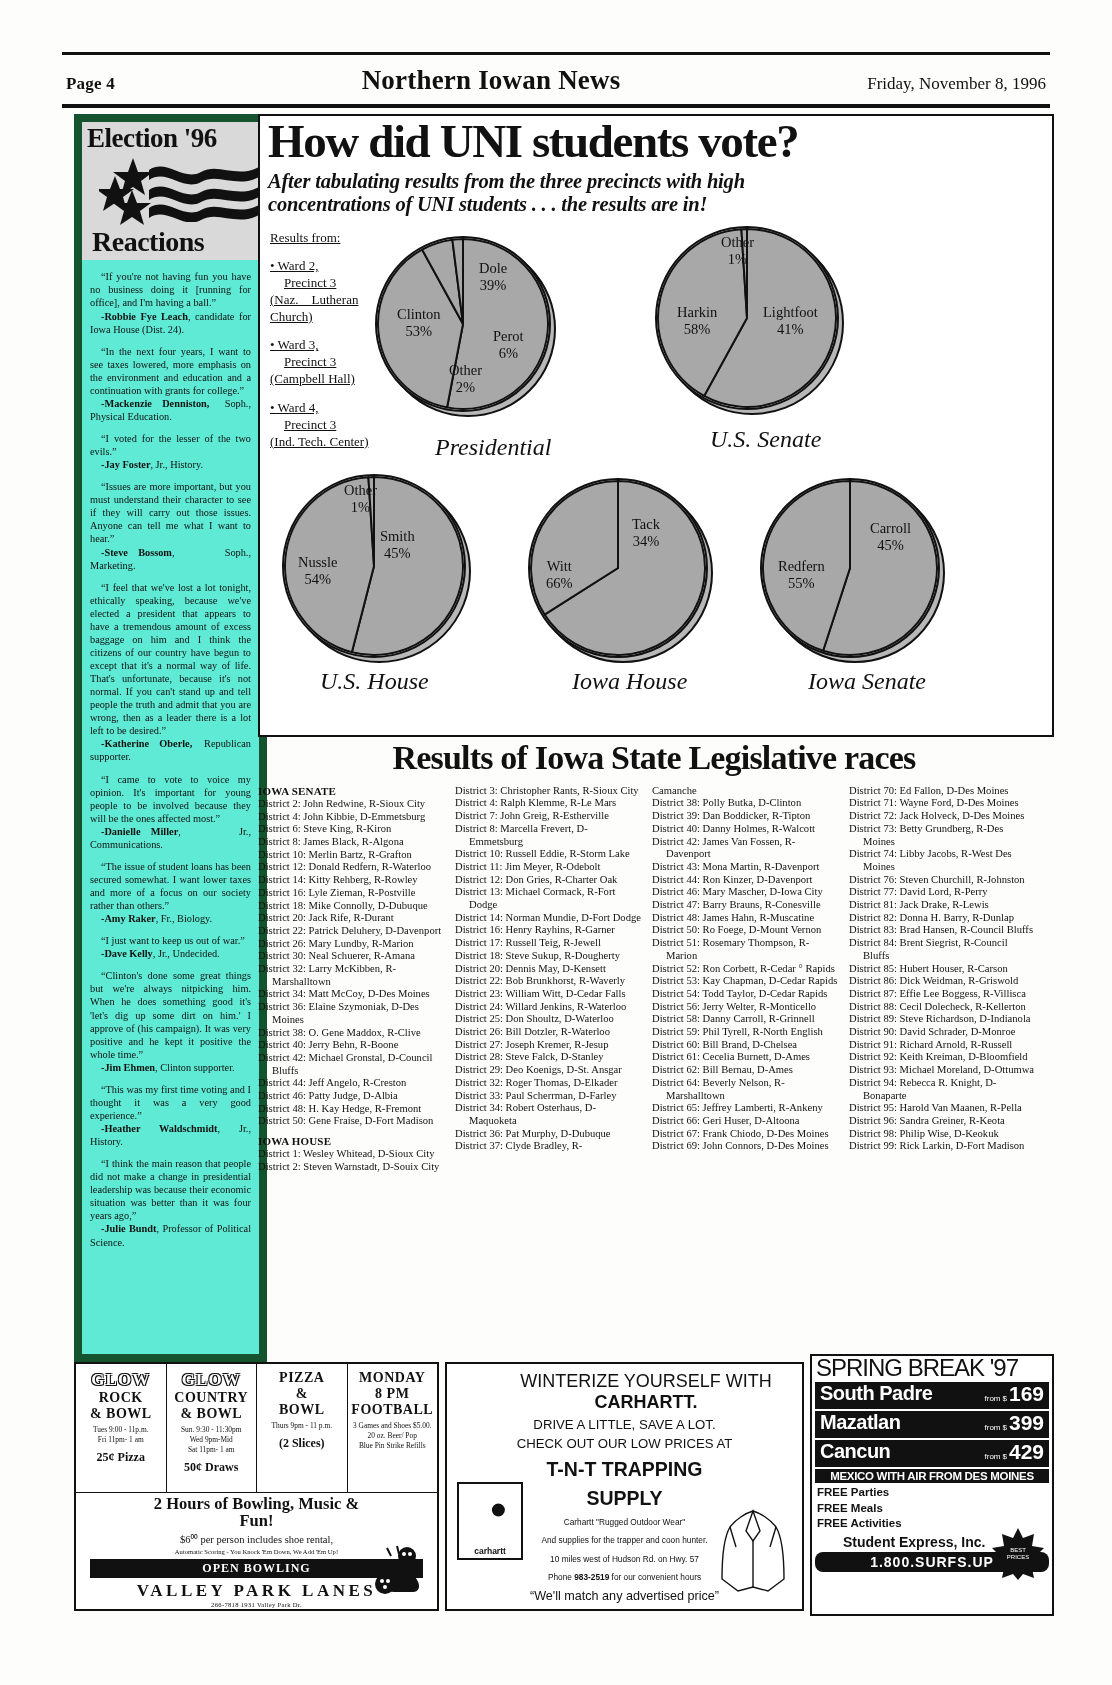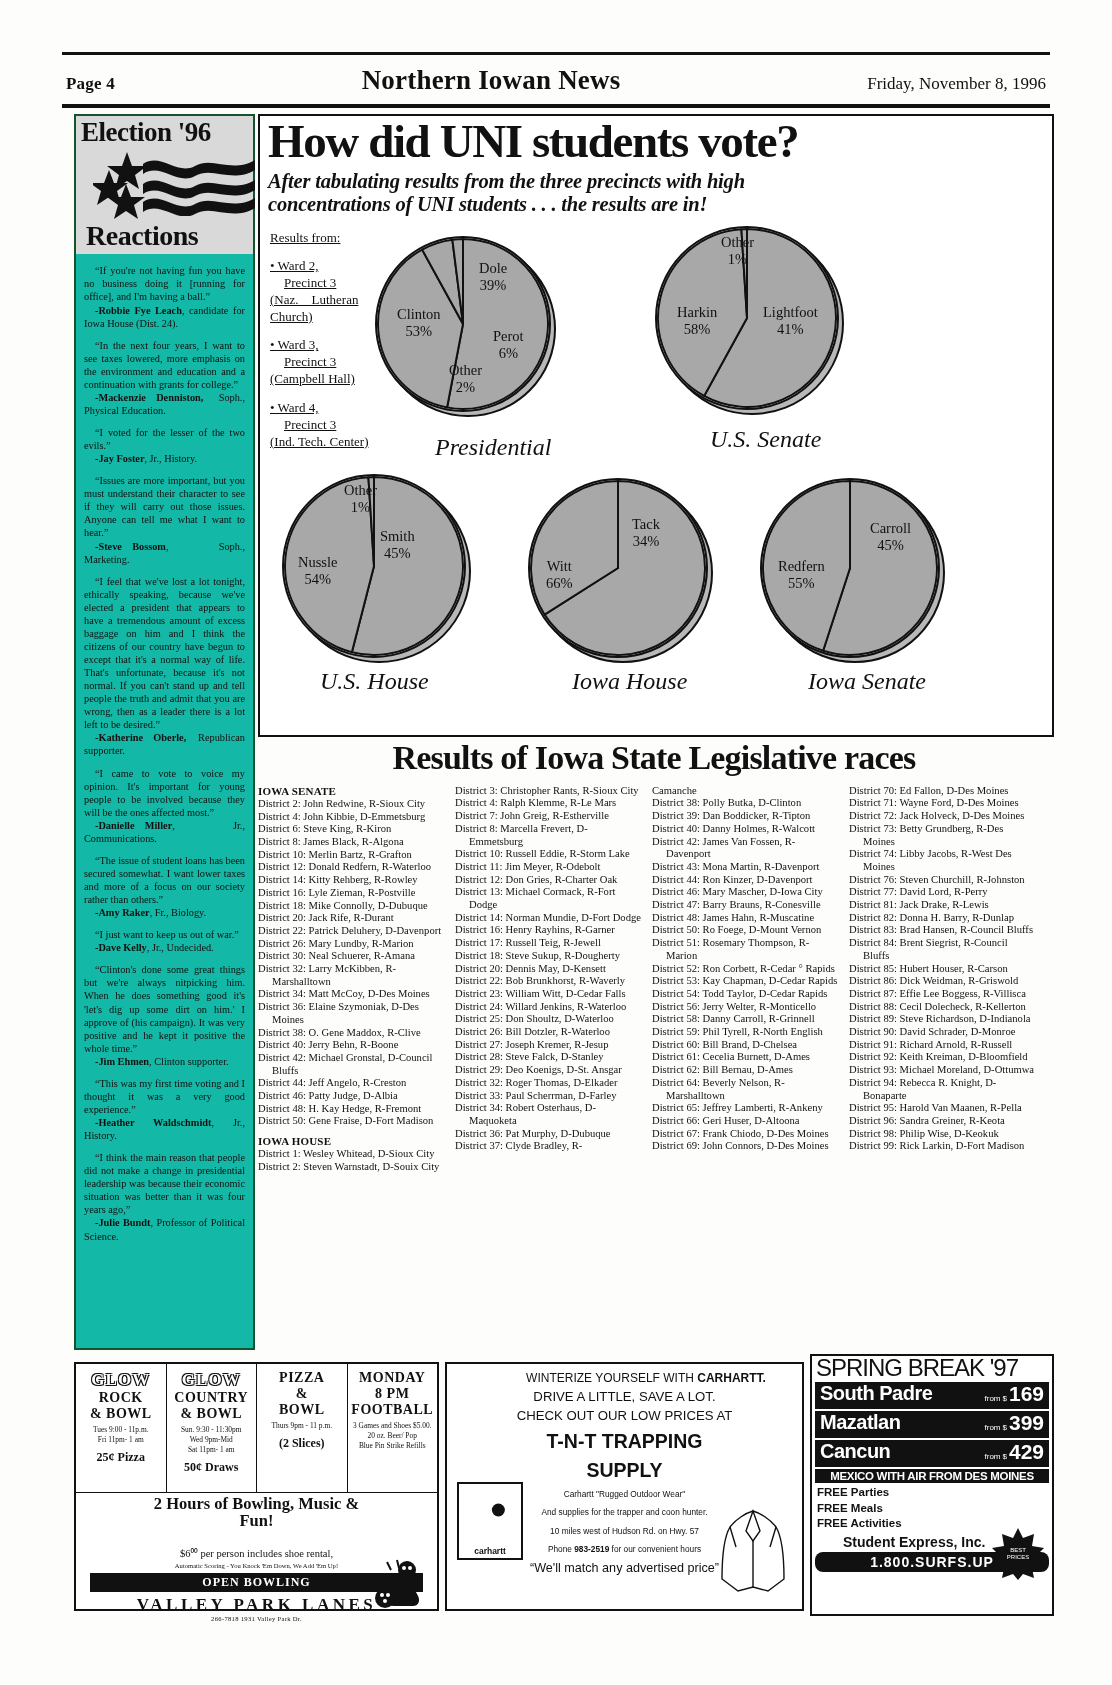--- a/index.html
+++ b/index.html
@@ -17,21 +17,21 @@
   
   .masthead{position:absolute;left:62px;top:52px;width:988px;}
   .mh-rule-top{height:3px;background:#111;}
   .mh-row{display:flex;align-items:baseline;justify-content:space-between;padding:10px 4px 8px 4px;}
   .mh-page{font-size:17px;font-weight:bold;letter-spacing:.2px;}
   .mh-title{font-size:27px;font-weight:bold;letter-spacing:.2px;}
   .mh-date{font-size:17px;}
   .mh-rule-bot{height:4px;background:#111;}
 
   
-  .rail{position:absolute;left:74px;top:114px;width:177px;height:1232px;border:2px solid #14532d;background:#14b8a6;}
+  .rail{position:absolute;left:74px;top:114px;width:177px;height:1232px;border:8px solid #14532d;background:#5eead4;}
   .rail-head{background:#d9d9d9;padding:2px 5px 0 5px;}
   .rail-title{font-size:27px;font-weight:bold;letter-spacing:-.5px;line-height:1.05;}
   .flagart{position:relative;height:76px;margin:0;}
   .stars{position:absolute;left:12px;top:4px;width:64px;height:70px;}
   .waves{position:absolute;left:62px;top:8px;width:112px;height:62px;}
   .rail-title2{font-size:28px;font-weight:bold;letter-spacing:-.5px;line-height:1;padding:0 5px 4px 5px;background:#d9d9d9;}
   .quotes{padding:10px 8px 6px 8px;}
   .q{font-size:10.3px;line-height:1.27;text-align:justify;margin-bottom:9px;}
   .q .qt{text-indent:11px;display:block;}
   .q .at{display:block;text-indent:11px;}
@@ -70,29 +70,29 @@
   .ad-bowl{position:absolute;left:0;top:10px;width:361px;height:245px;border:2px solid #111;background:#fff;}
   .bowl-cells{display:flex;height:128px;}
   .bw{flex:1;border-right:1px solid #111;text-align:center;padding-top:6px;}
   .bw:last-child{border-right:none;}
   .glow{font-size:17px;font-weight:bold;letter-spacing:1px;-webkit-text-stroke:0;color:#fff;text-shadow:-1px -1px 0 #111,1px -1px 0 #111,-1px 1px 0 #111,1px 1px 0 #111;}
   .bw-l1{font-size:14px;font-weight:bold;line-height:1.15;letter-spacing:.5px;}
   .bw-sm{font-size:7.4px;line-height:1.35;margin-top:3px;}
   .bw-big{font-size:12px;font-weight:bold;margin-top:5px;}
   .bowl-promo{border-top:1px solid #111;text-align:center;padding:2px 0 0 0;position:relative;}
   .bp1{font-size:16.5px;font-weight:bold;line-height:1.05;}
-  .bp2{font-size:10.5px;margin-top:16px;}
+  .bp2{font-size:10.5px;margin-top:2px;}
   .bp3{font-size:6.6px;margin-top:2px;}
   .openbowl{background:#111;color:#fff;font-size:12px;font-weight:bold;letter-spacing:1px;margin:4px 14px 0 14px;padding:2px 0;}
   .vpl{font-size:17px;font-weight:bold;letter-spacing:3.5px;text-align:center;margin-top:3px;}
   .vpl2{font-size:6.6px;text-align:center;letter-spacing:.3px;}
   .bowler{position:absolute;right:10px;bottom:6px;width:60px;height:62px;}
 
   .ad-carhartt{position:absolute;left:371px;top:10px;width:355px;height:245px;border:2px solid #111;background:#fff;font-family:"Liberation Sans",sans-serif;text-align:center;}
-  .ch1{font-size:12px;margin-top:7px;margin-left:43px;}
+  .ch1{font-size:18px;margin-top:7px;margin-left:43px;}
   .ch1 b{font-weight:bold;}
   .ch2{font-size:13.2px;margin-top:4px;}
   .ch3{font-size:19.5px;font-weight:bold;margin-top:7px;line-height:1.15;}
   .ch-sm{font-size:8.3px;margin-top:6px;line-height:1.5;}
   .ch-sm b{font-weight:bold;}
   .ch-quote{font-size:12.6px;margin-top:5px;}
   .chbox{position:absolute;left:10px;top:118px;width:62px;height:74px;border:2px solid #111;}
   .chlogo{font-size:8.5px;font-weight:bold;position:absolute;bottom:2px;left:0;right:0;}
   .coat{position:absolute;right:12px;bottom:14px;width:74px;height:88px;}
 

